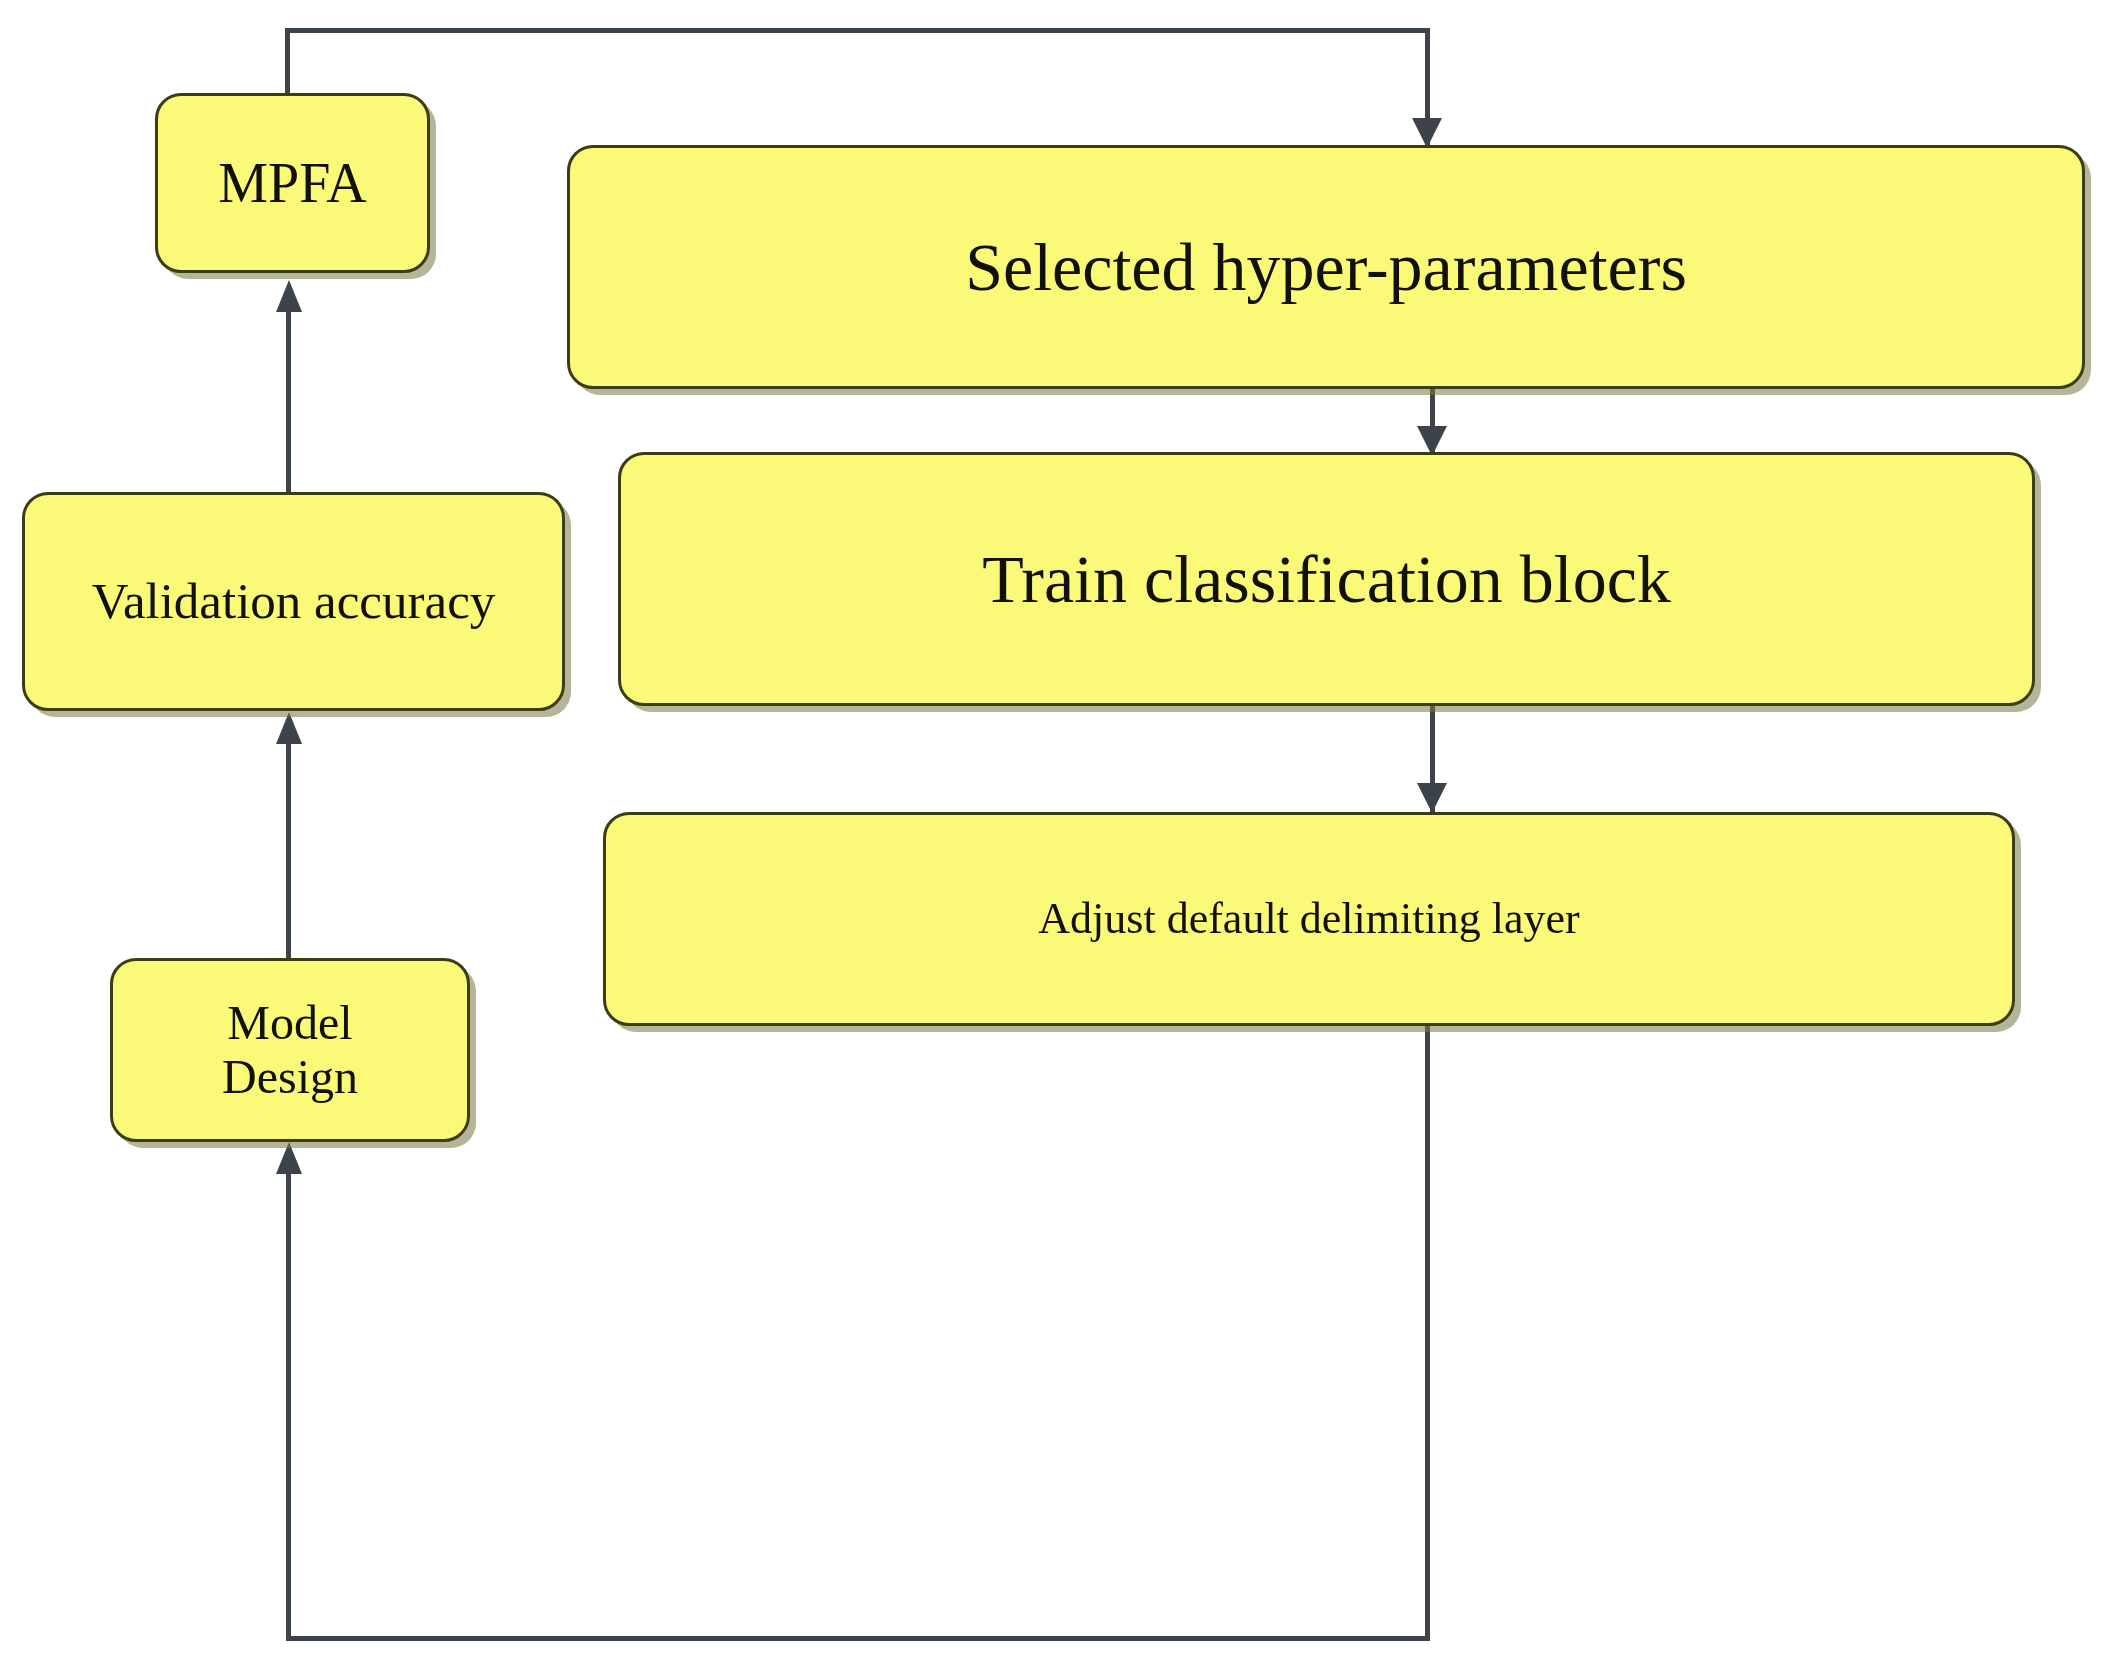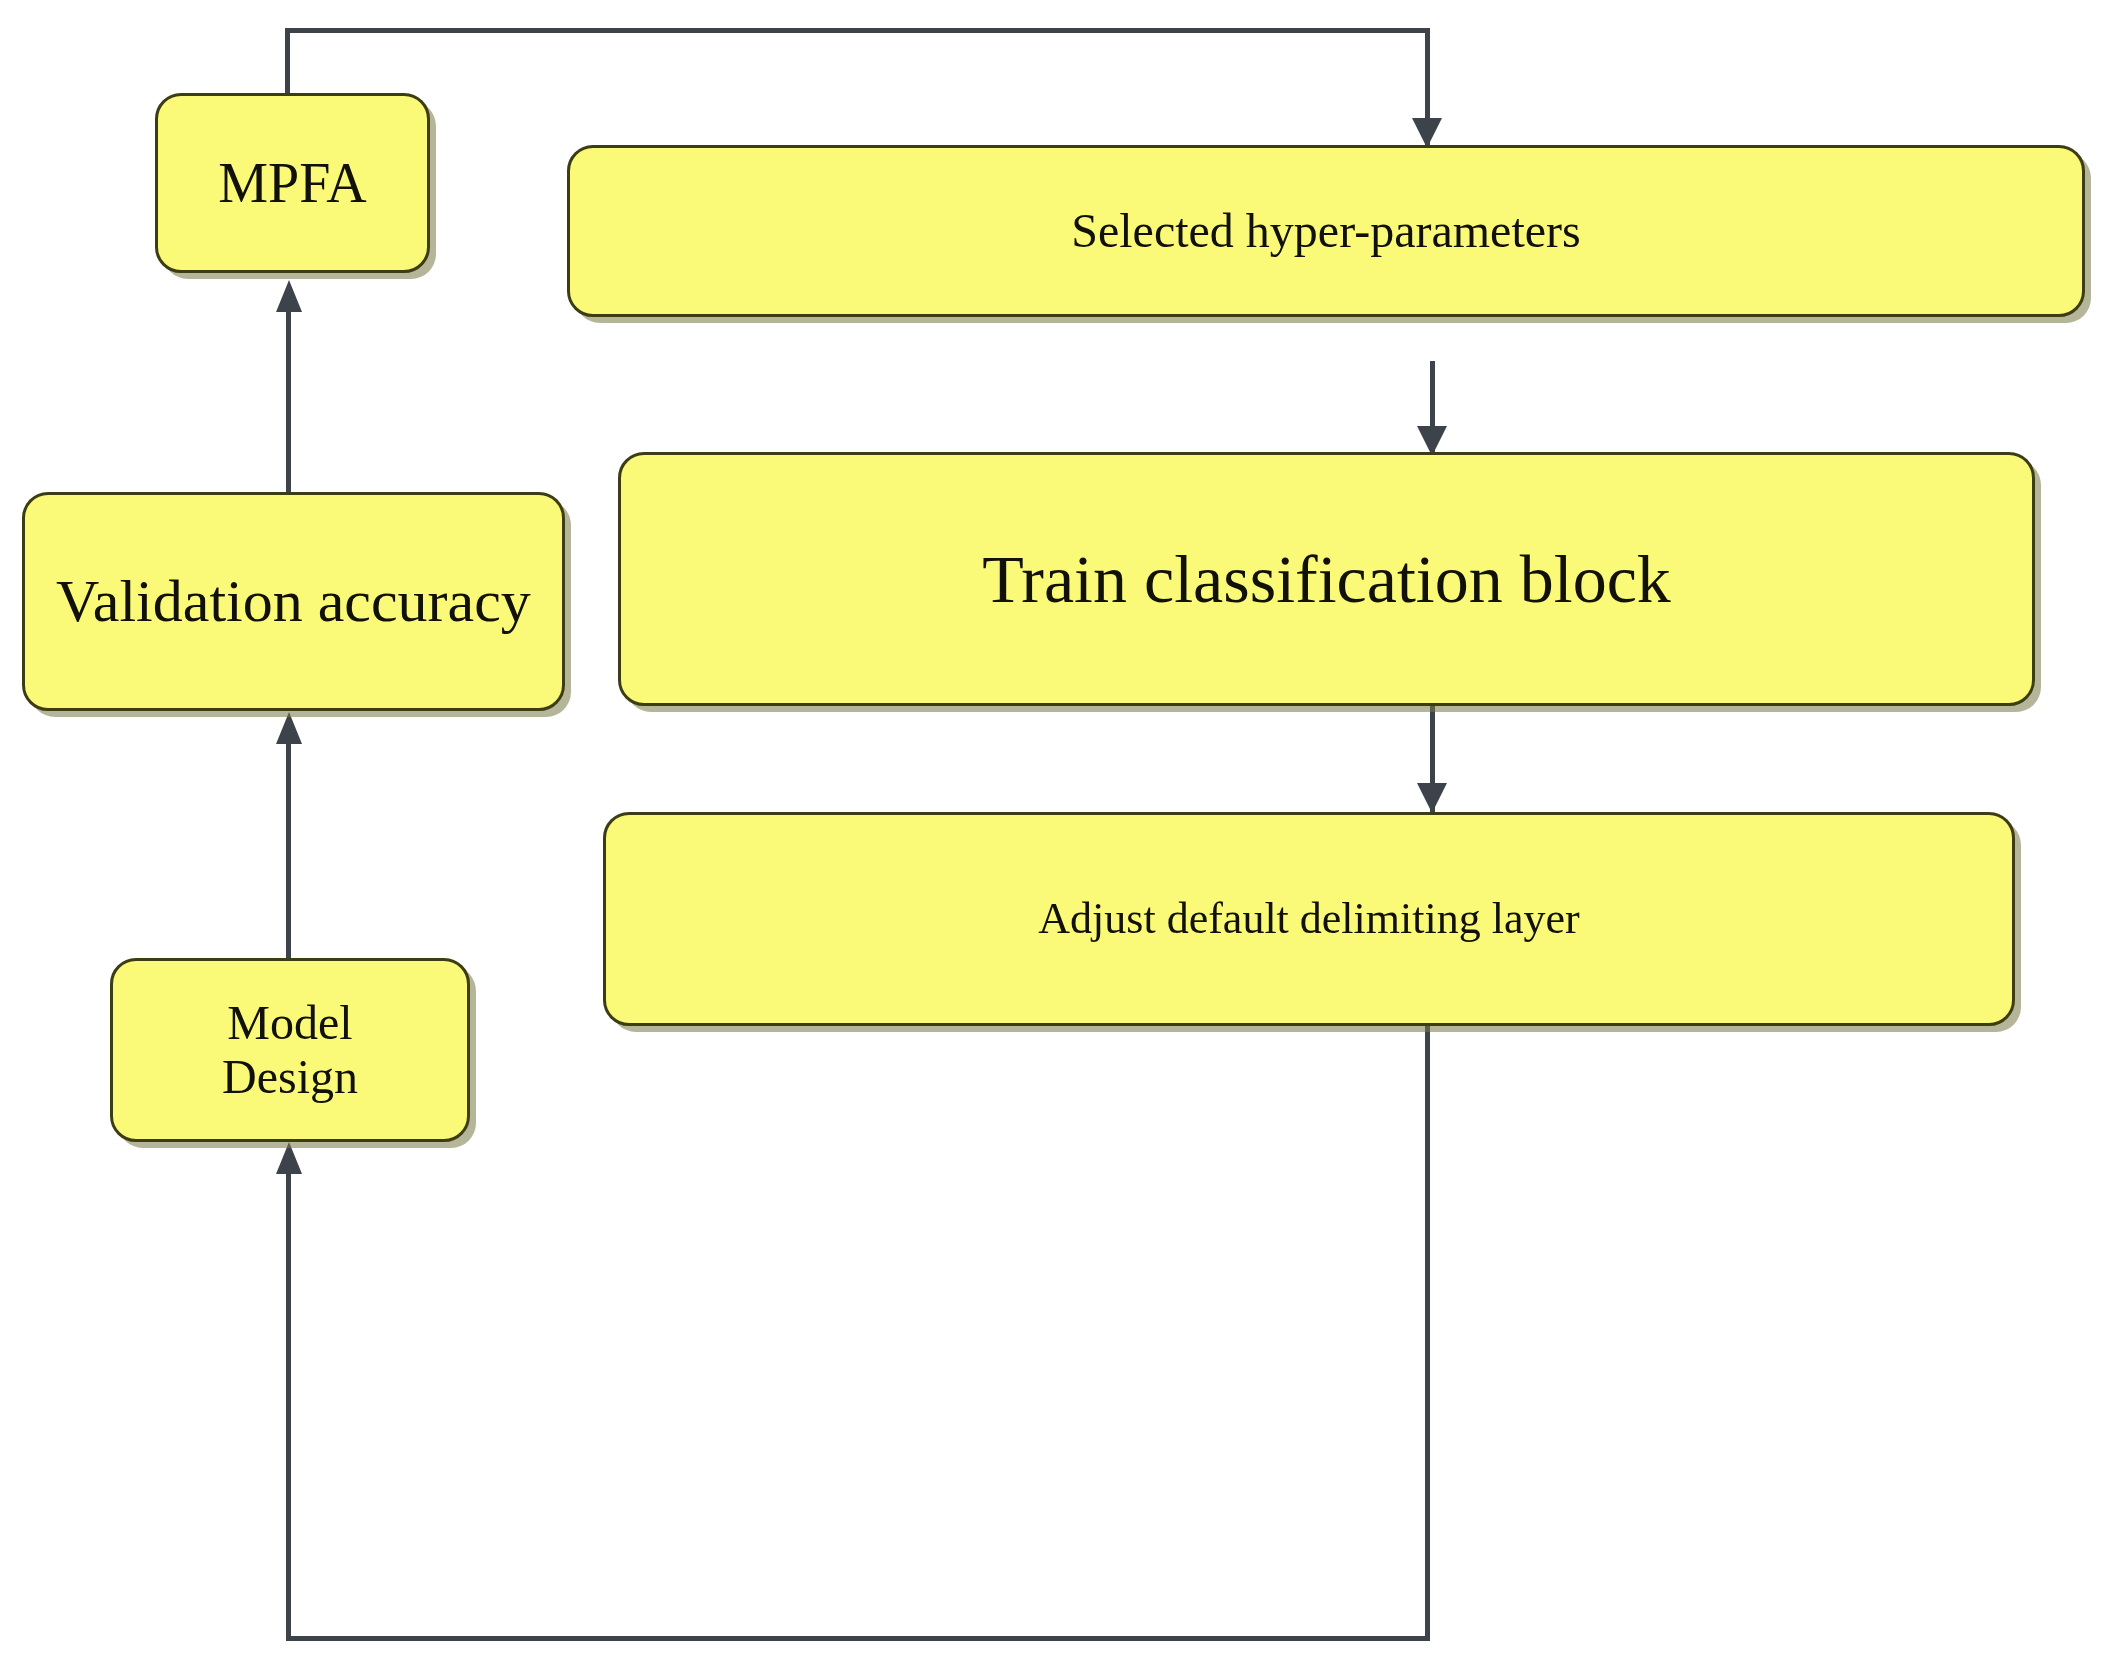--- a/index.html
+++ b/index.html
@@ -31,22 +31,22 @@
   }
   .node .lbl {
     display: block;
     width: 100%;
     padding: 0 10px;
     white-space: pre-line;
   }
 
   
   #node-mpfa       { left: 155px;  top: 93px;   width: 275px;  height: 180px; font-size: 56px; }
-  #node-hyper      { left: 567px;  top: 145px;  width: 1518px; height: 172px; font-size: 48px; }
-  #node-validation { left: 22px;   top: 492px;  width: 543px;  height: 219px; font-size: 60px; }
+  #node-hyper      { left: 567px;  top: 145px;  width: 1518px; height: 244px; font-size: 68px; }
+  #node-validation { left: 22px;   top: 492px;  width: 543px;  height: 219px; font-size: 51px; }
   #node-train      { left: 618px;  top: 452px;  width: 1417px; height: 254px; font-size: 68px; }
   #node-modeldes   { left: 110px;  top: 958px;  width: 360px;  height: 184px; font-size: 48px; }
   #node-adjust     { left: 603px;  top: 812px;  width: 1412px; height: 214px; font-size: 44px; }
 
   
   .conn {
     position: absolute;
     background: #3d434a;
   }
   .conn.h { height: 5px; }

